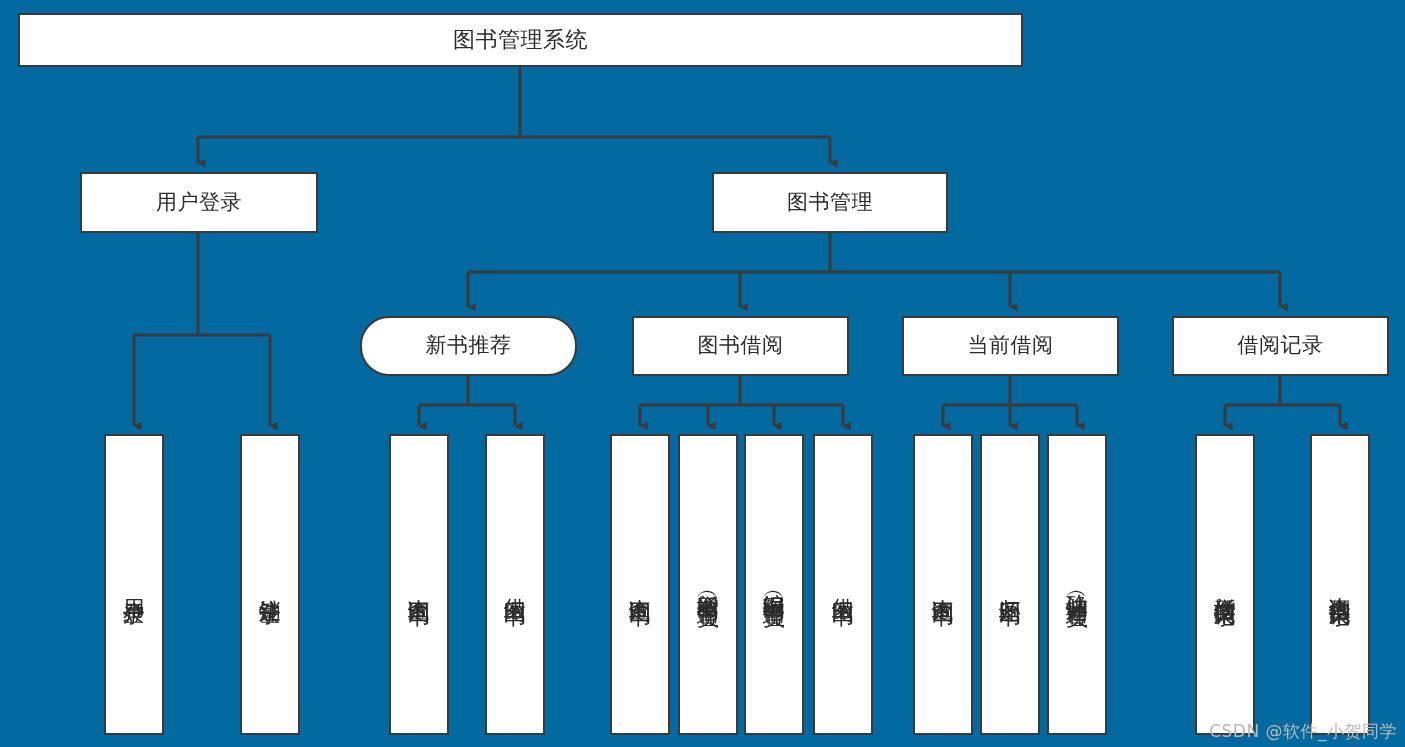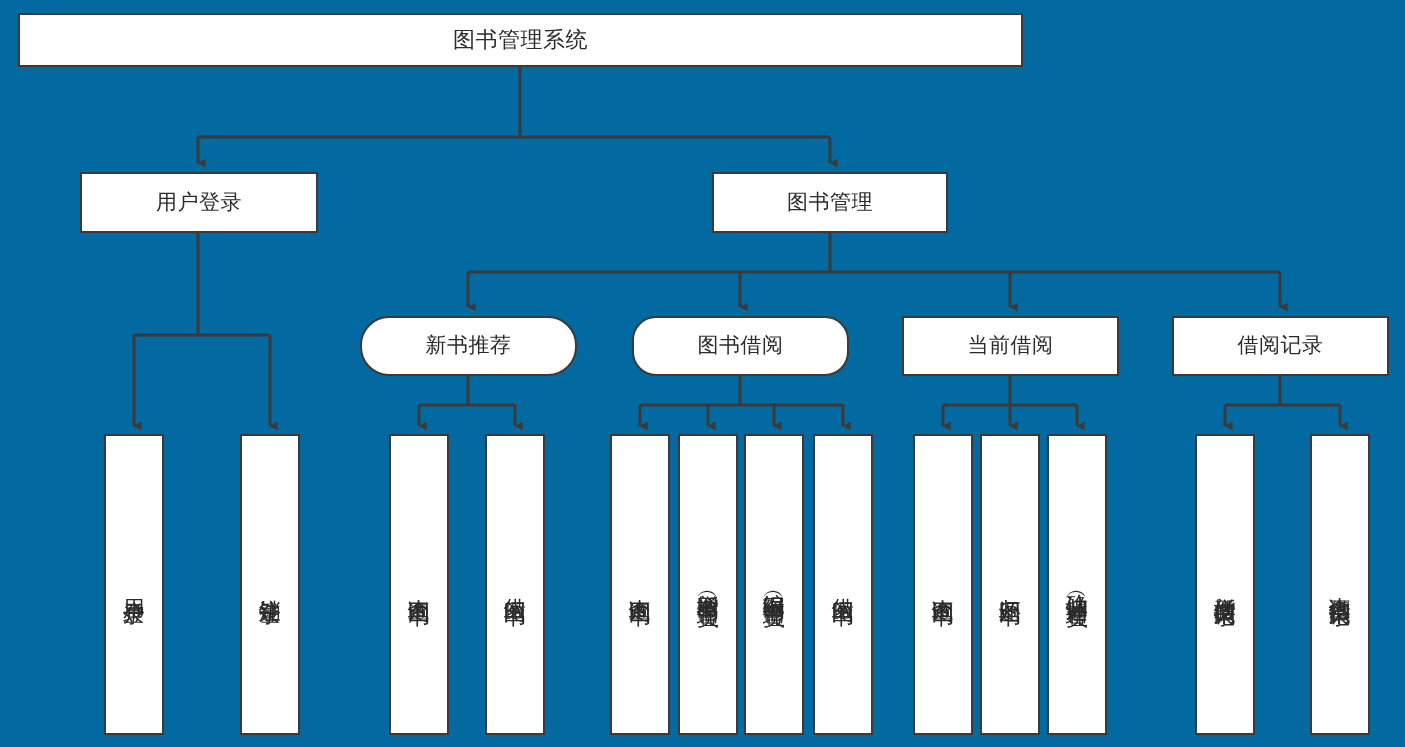--- a/index.html
+++ b/index.html
@@ -139,21 +139,21 @@
   </div>
 
   <div class="node horiz" style="left:712px; top:172px; width:236px; height:61px;">
     <span class="label">图书管理</span>
   </div>
 
   <div class="node horiz" style="left:360px; top:316px; width:217px; height:60px;border-radius:29px;">
     <span class="label">新书推荐</span>
   </div>
 
-  <div class="node horiz" style="left:632px; top:316px; width:217px; height:60px;border-radius:24px;">
+  <div class="node horiz" style="left:632px; top:316px; width:217px; height:60px;">
     <span class="label">图书借阅</span>
   </div>
 
   <div class="node horiz" style="left:902px; top:316px; width:217px; height:60px;align-items:center;">
     <span class="label">当前借阅</span>
   </div>
 
   <div class="node horiz" style="left:1172px; top:316px; width:217px; height:60px;">
     <span class="label">借阅记录</span>
   </div>
@@ -203,14 +203,15 @@
   </div>
 
   <div class="node vert" style="left:1195px; top:434px; width:60px; height:301px;">
     <span class="label">新增借阅记录</span>
   </div>
 
   <div class="node vert" style="left:1310px; top:434px; width:60px; height:301px;">
     <span class="label">查询借阅记录</span>
   </div>
 
+  <div id="watermark">CSDN @软件_小贺同学</div>
 
 </div>
 
 </body></html>

